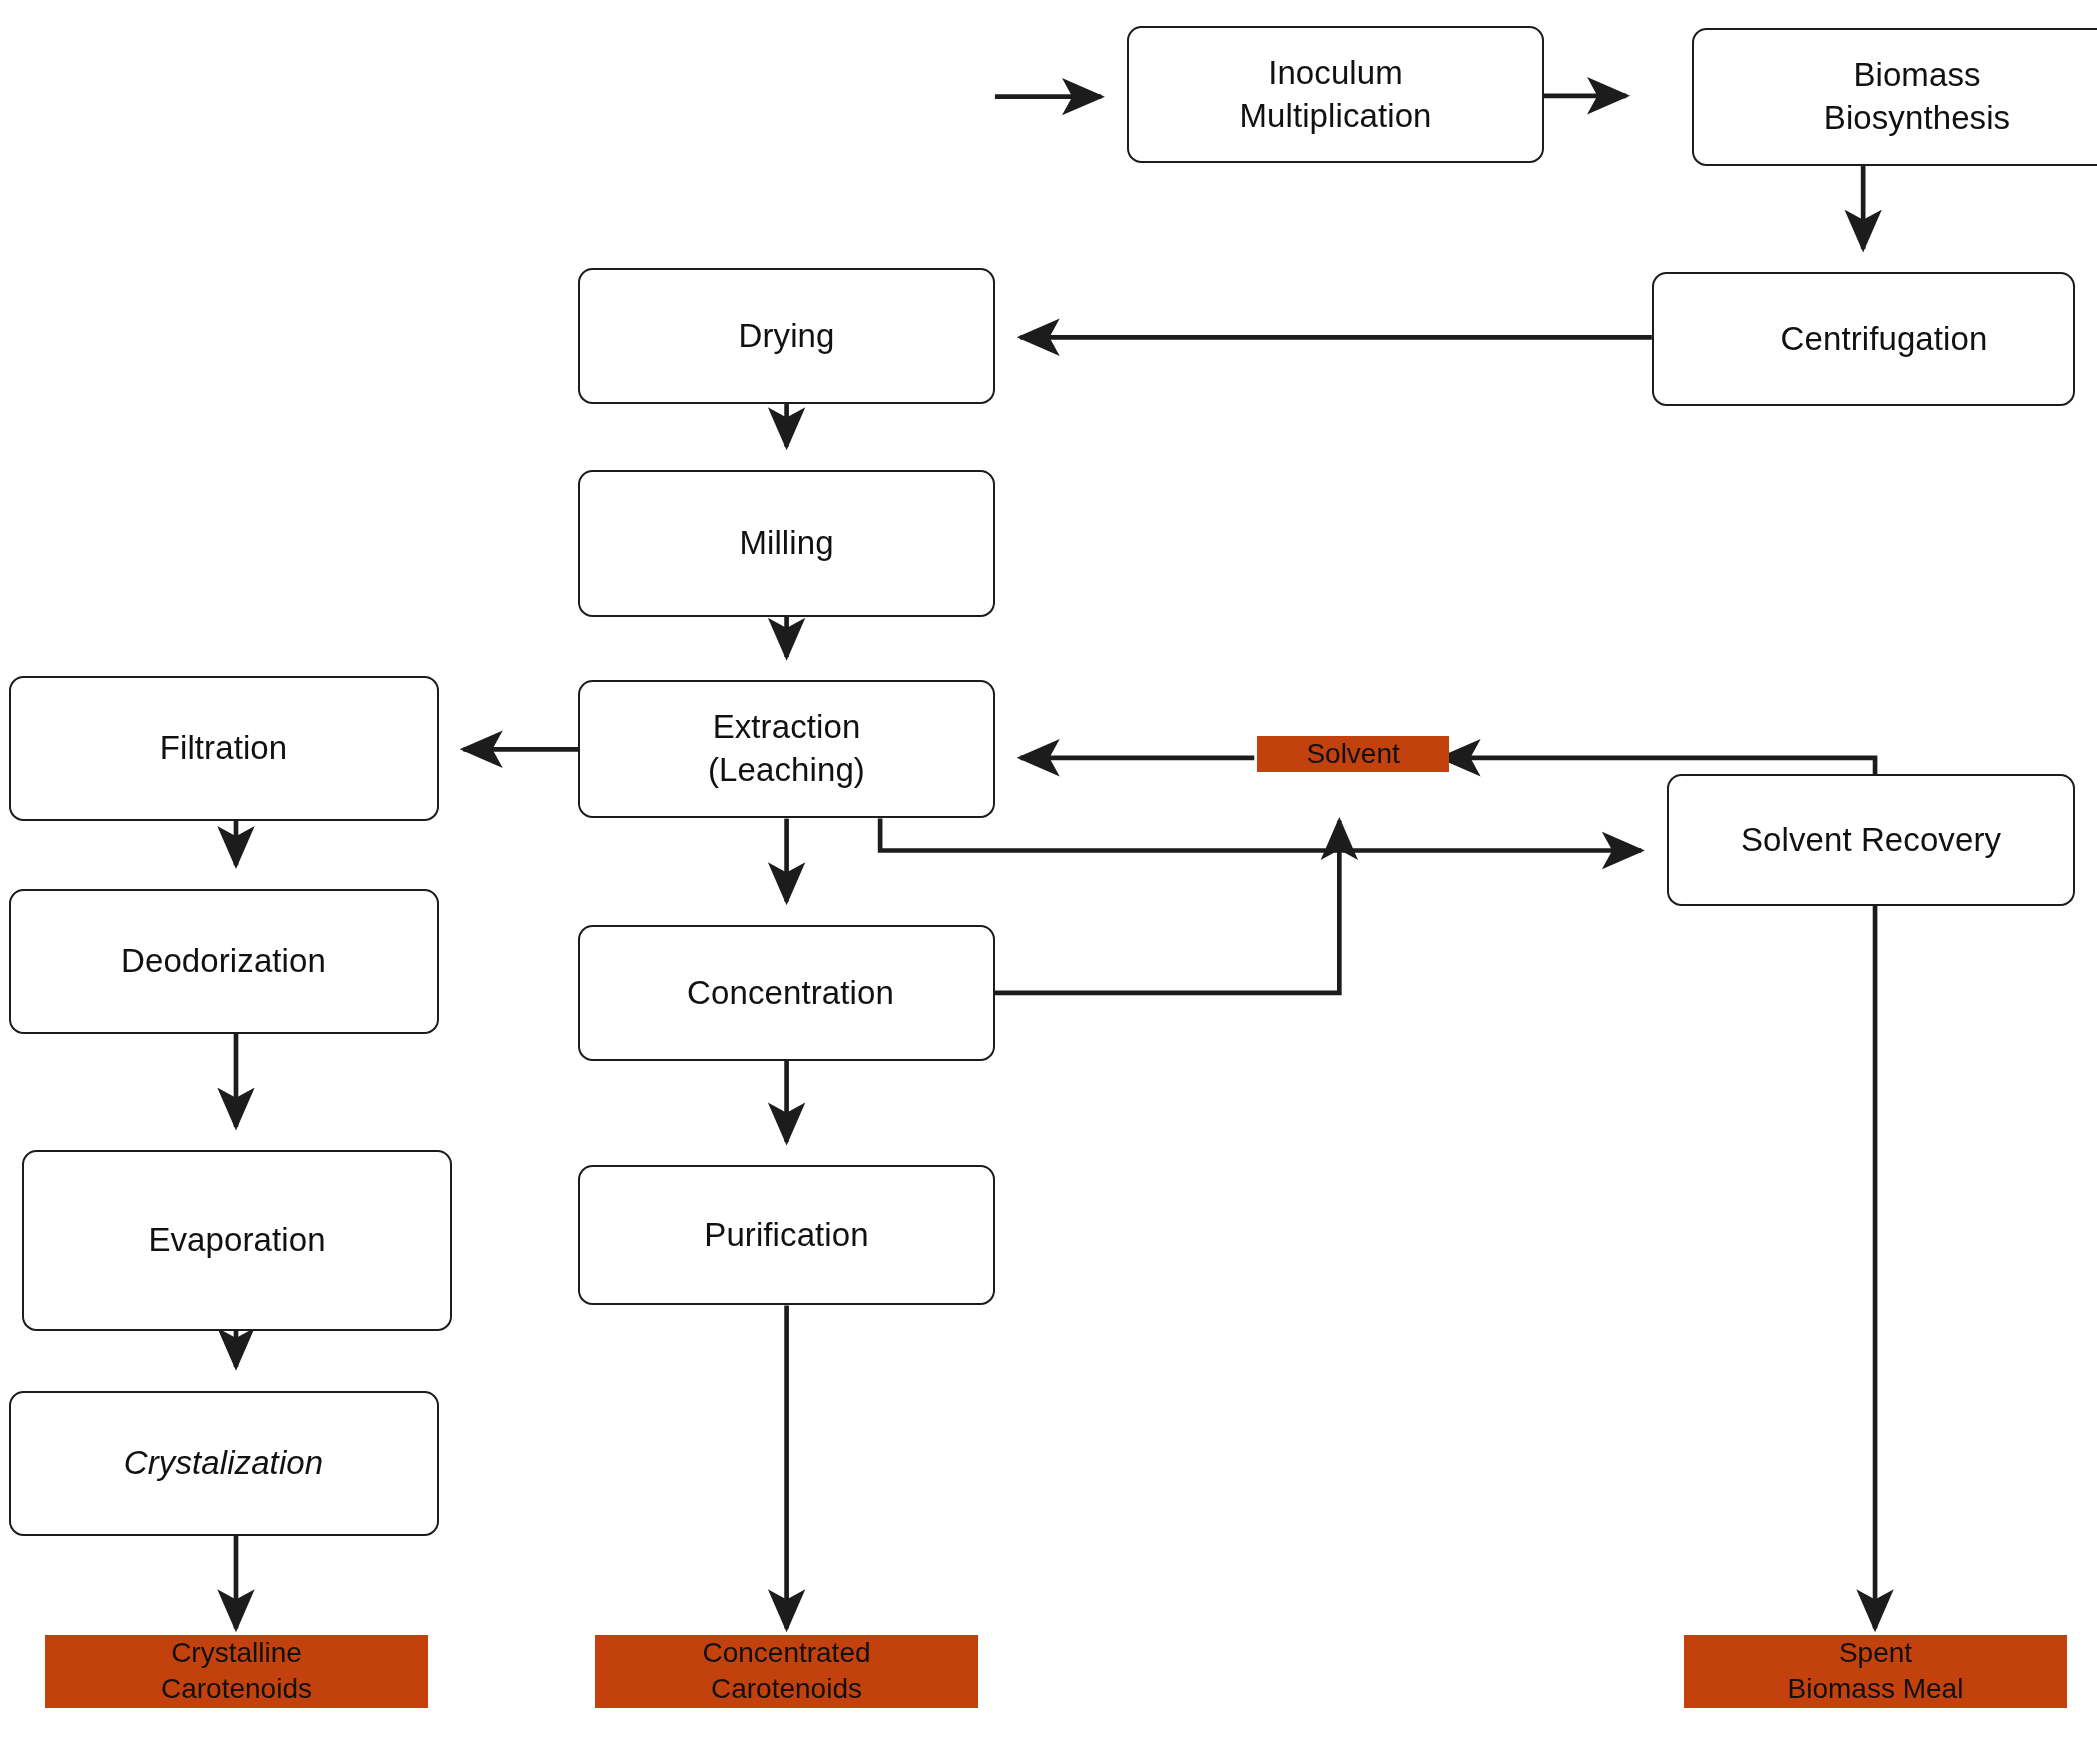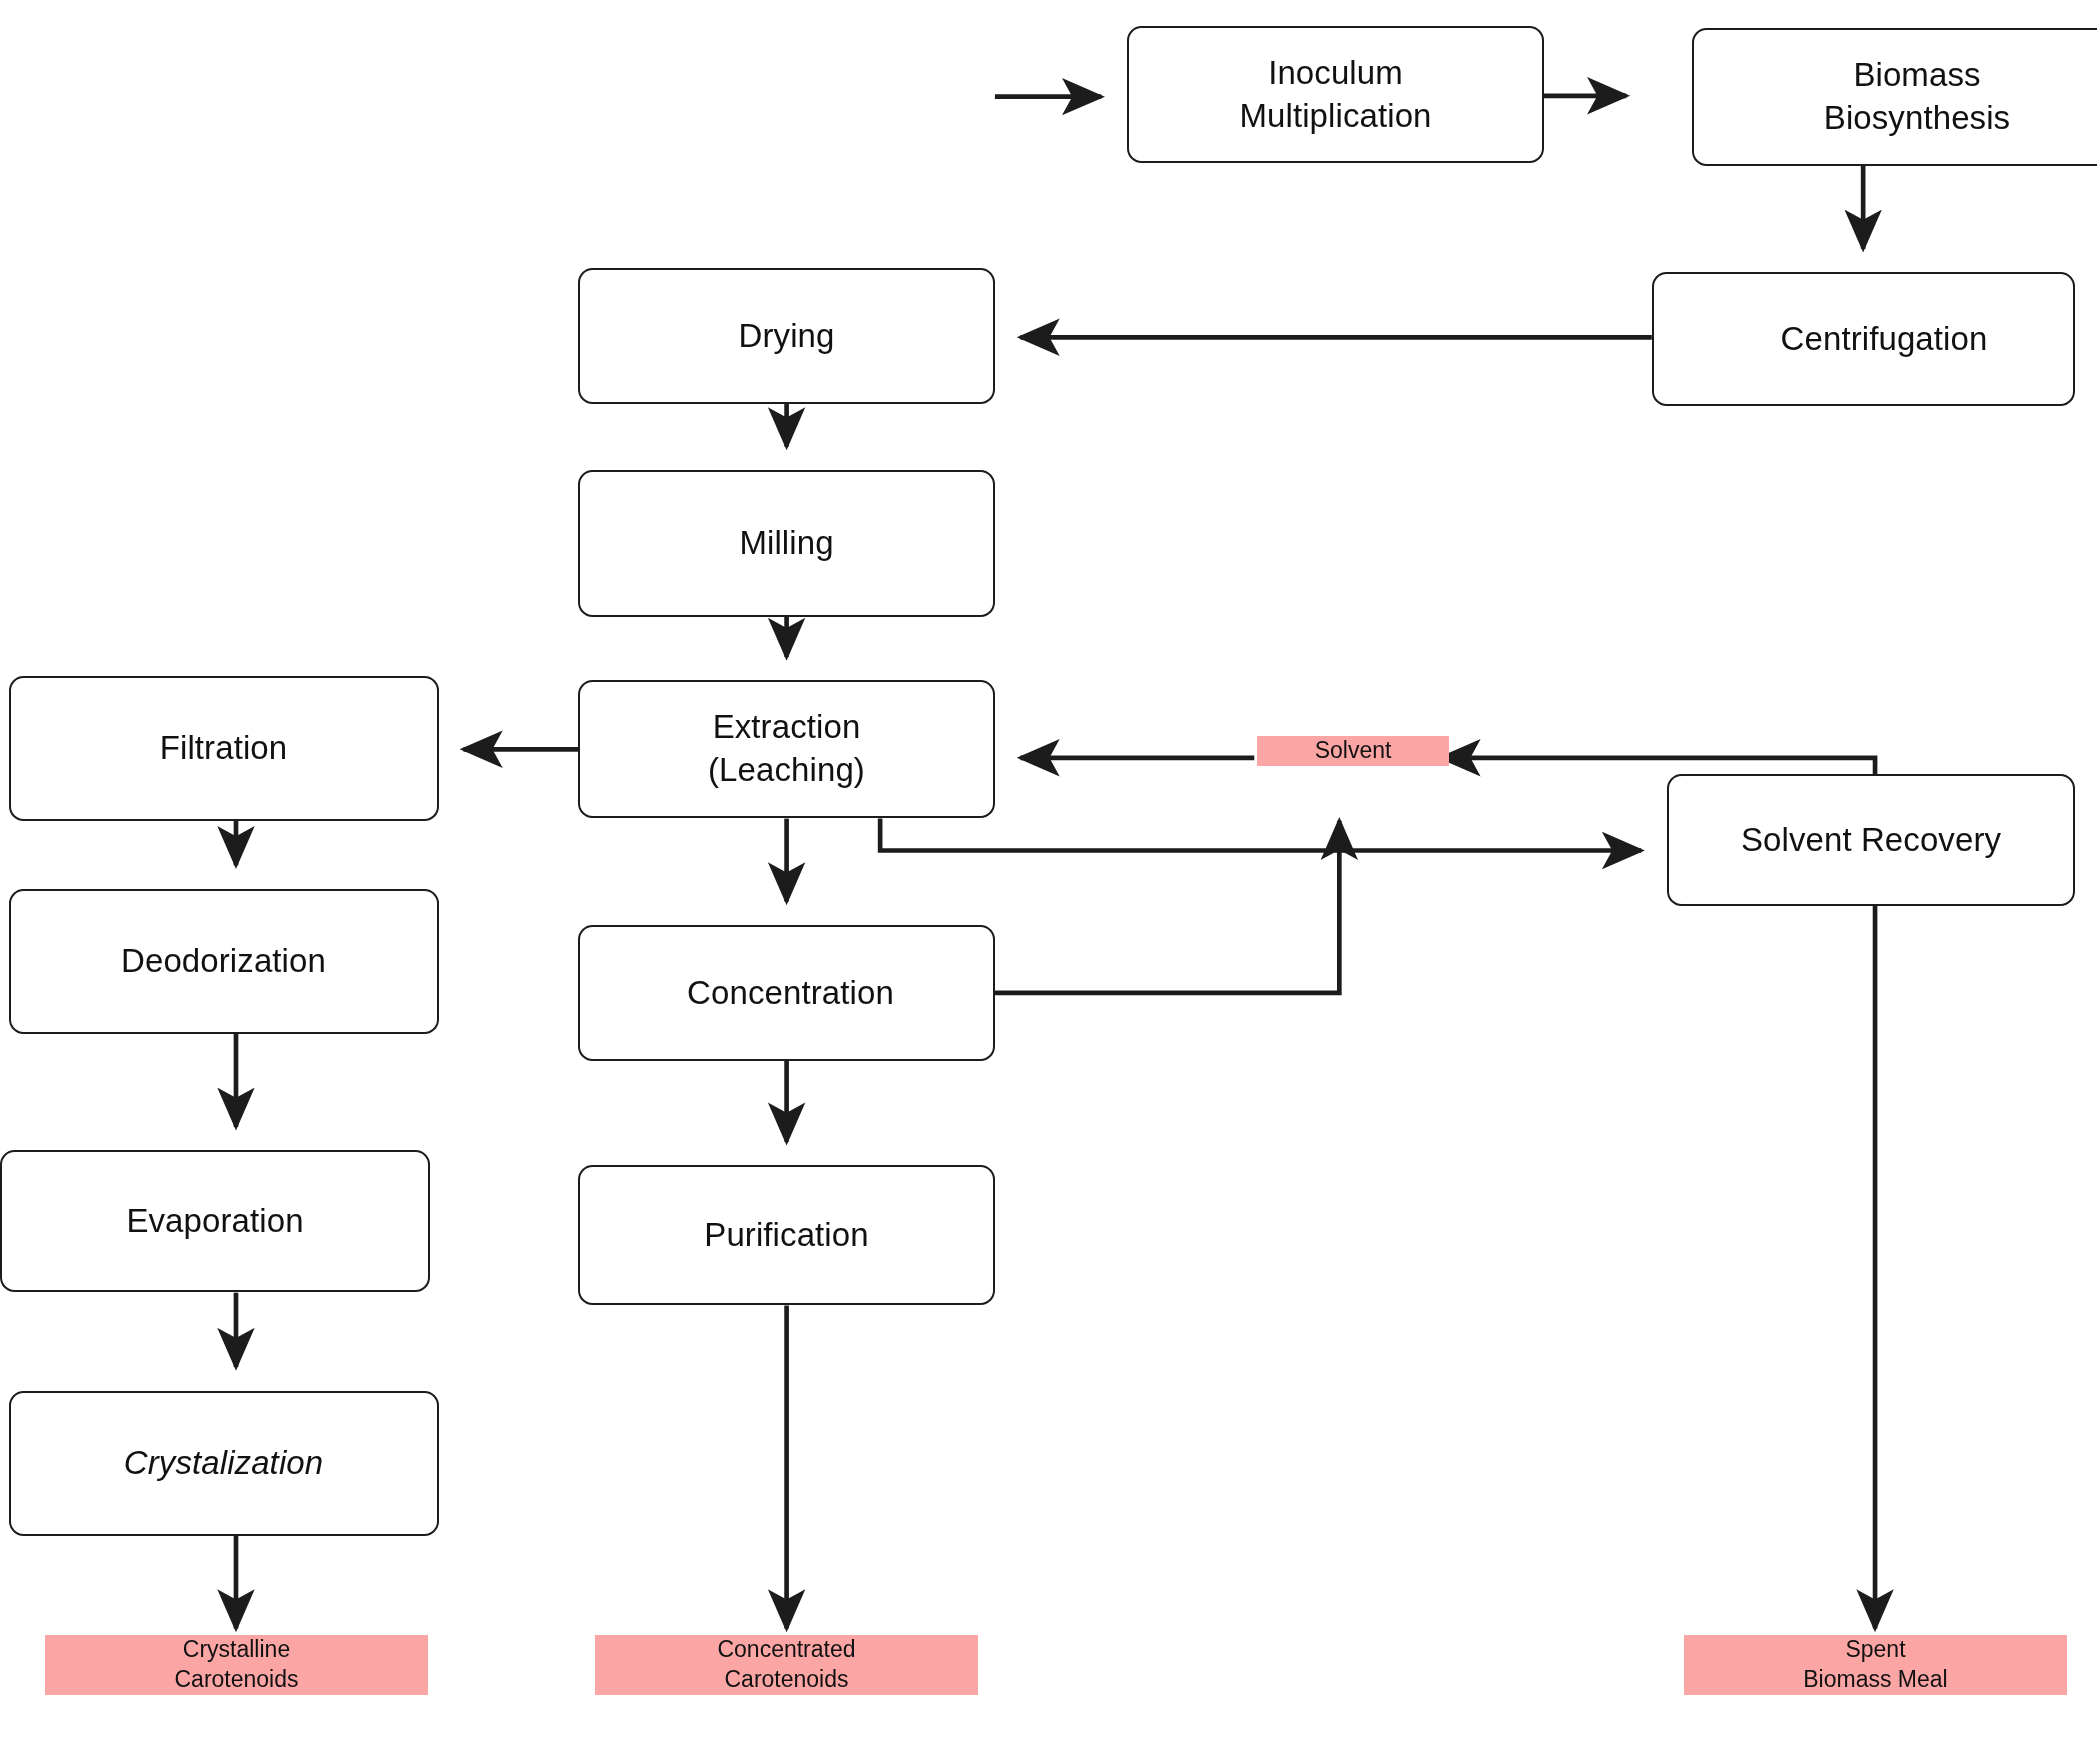--- a/index.html
+++ b/index.html
@@ -19,26 +19,26 @@
     color:#111111;
     font-size:33px;
     line-height:1.30;
     letter-spacing:0.1px;
     z-index:3;
   }
   .node span{display:block;white-space:pre-line;}
   .free-label{
     position:absolute;
     color:#111111;
-    font-size:23px;
+    font-size:28px;
     line-height:1.30;
     text-align:center;
     white-space:pre-line;
     z-index:4;
-    background:#fca5a5;
+    background:#c2410c;
   }
 </style>
 </head>
 <body>
 
 <div id="stage">
 
   <svg id="edges" viewBox="0 0 4932 4120">
     <defs>
       <marker id="arrow" markerWidth="11" markerHeight="11" refX="8.4" refY="4.2" orient="auto" markerUnits="strokeWidth">
@@ -110,21 +110,21 @@
   </div>
 
   <div class="node" style="left:8.5px;top:676px;width:430px;height:145px;">
     <span>Filtration</span>
   </div>
 
   <div class="node" style="left:8.5px;top:889px;width:430px;height:145px;">
     <span>Deodorization</span>
   </div>
 
-  <div class="node" style="left:0;top:1150px;width:430px;height:142px;text-align:right;">
+  <div class="node" style="left:22px;top:1150px;width:430px;height:181px;text-align:right;">
     <span>Evaporation</span>
   </div>
 
   <div class="node" style="left:8.5px;top:1391px;width:430px;height:145px;font-style:italic;">
     <span>Crystalization</span>
   </div>
 
   <div class="node" style="left:578px;top:925px;width:417px;height:136px;padding-left:8px;">
     <span>Concentration</span>
   </div>

